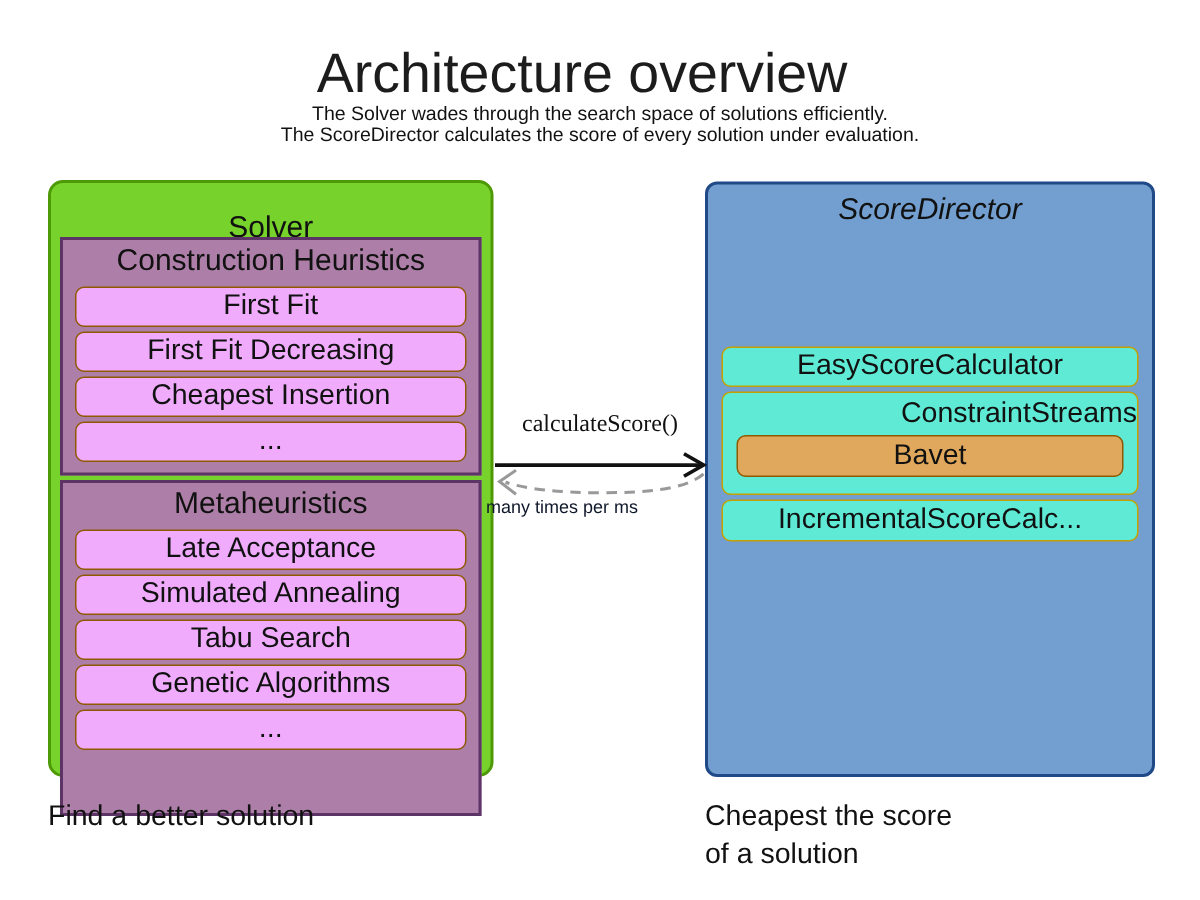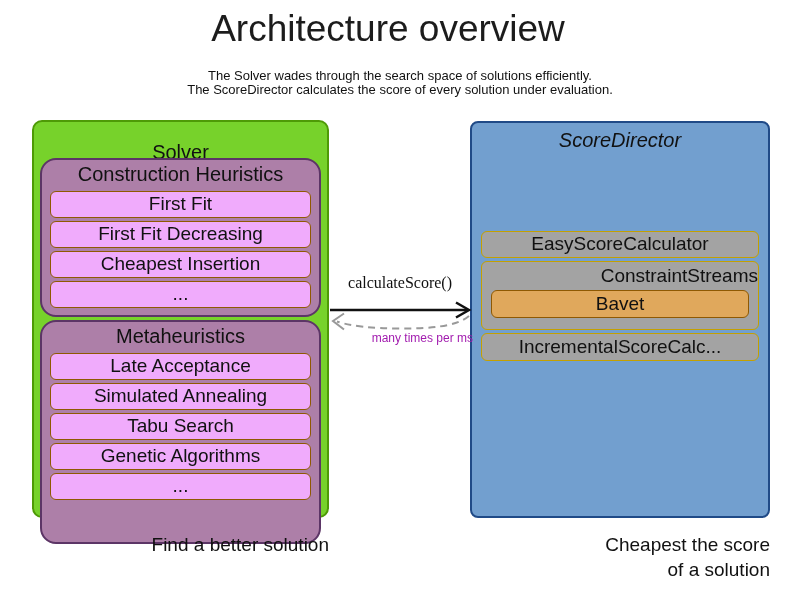--- a/index.html
+++ b/index.html
@@ -3,79 +3,79 @@
 <meta charset="utf-8">
 <style>
   * { margin: 0; padding: 0; box-sizing: border-box; }
   html, body { width: 800px; height: 600px; background: #ffffff; overflow: hidden; }
   body { position: relative; font-family: "Liberation Sans", sans-serif; color: #1a1a1a; }
 
   .abs { position: absolute; }
 
   
   .title {
-    top: 8px; left: 0; width: 776px; text-align: center;
+    top: 28px; left: 0; width: 776px; text-align: center;
     font-size: 37px; line-height: 42px; color: #1c1c1c;
   }
   .subtitle { left: 0; width: 800px; text-align: center; font-size: 13px; line-height: 14px; color: #111; }
   .subtitle.line1 { top: 69px; }
   .subtitle.line2 { top: 83px; }
 
   
   .solver-box {
     left: 32px; top: 120px; width: 297px; height: 398px;
     background: #77d22b; border: 2px solid #4e9a06; border-radius: 10px;
   }
   .box-title { text-align: center; font-size: 20px; line-height: 28px; color: #111; }
   .solver-box > .box-title { margin-top: 16px; }
 
   .group {
     position: absolute; left: 6px; width: 281px;
-    background: #ad7fa8; border: 2px solid #5c3566; border-radius: 16px;
+    background: #ad7fa8; border: 2px solid #5c3566; border-radius: 0;
     padding: 1px 8px 8px 8px;
   }
   .group.construction { top: 36px; height: 159px; }
   .group.metaheuristics { top: 198px; height: 224px; }
   .group .box-title { line-height: 27px; }
 
   .item {
     height: 27px; margin-top: 3px;
     background: #f0abfc; border: 1.5px solid #8f5902; border-radius: 6px;
     text-align: center; font-size: 19px; line-height: 24px; color: #111;
   }
 
   
   .sd-box {
     left: 470px; top: 121px; width: 300px; height: 397px;
     background: #729fcf; border: 2px solid #204a87; border-radius: 8px;
   }
   .sd-box > .box-title { margin-top: 3px; font-style: italic; }
   .calc-stack { position: absolute; left: 9px; top: 108px; width: 278px; }
   .calc {
-    background: #a3a3a3; border: 1.5px solid #c4a000; border-radius: 6px;
+    background: #5eead4; border: 1.5px solid #c4a000; border-radius: 6px;
     text-align: center; font-size: 19px; line-height: 24px; color: #111;
     margin-bottom: 3px;
   }
   .calc.simple { height: 27px; }
   .calc.streams { height: 69px; padding-top: 1px; }
   .calc.incremental { height: 28px; line-height: 25px; }
   .calc-label { font-size: 19px; line-height: 26px; text-align: right; }
   .bavet {
     height: 28px; margin: 1px 9px 0 9px;
     background: #e0a85c; border: 1.5px solid #8f5902; border-radius: 6px;
     text-align: center; font-size: 19px; line-height: 25px; color: #111;
   }
 
   
   .call-label { left: 329px; top: 274px; width: 142px; text-align: center; font-size: 16px; color: #111; font-family: Liberation Serif, serif; }
   .arrow-svg { left: 328px; top: 300px; }
-  .freq-label { left: 348px; top: 331px; width: 125px; text-align: right; font-size: 12px; color: #a21caf; }
+  .freq-label { left: 324px; top: 331px; width: 125px; text-align: left; font-size: 12px; color: #0f172a; }
 
   
-  .caption { text-align: right; font-size: 19px; line-height: 25px; color: #111; }
+  .caption { text-align: left; font-size: 19px; line-height: 25px; color: #111; }
   .caption.left { left: 32px; top: 532px; width: 297px; }
   .caption.right { left: 470px; top: 532px; width: 300px; }
 </style>
 </head>
 <body>
 
 <div class="abs title">Architecture overview</div>
 <div class="abs subtitle line1">The Solver wades through the search space of solutions efficiently.</div>
 <div class="abs subtitle line2">The ScoreDirector calculates the score of every solution under evaluation.</div>
 

